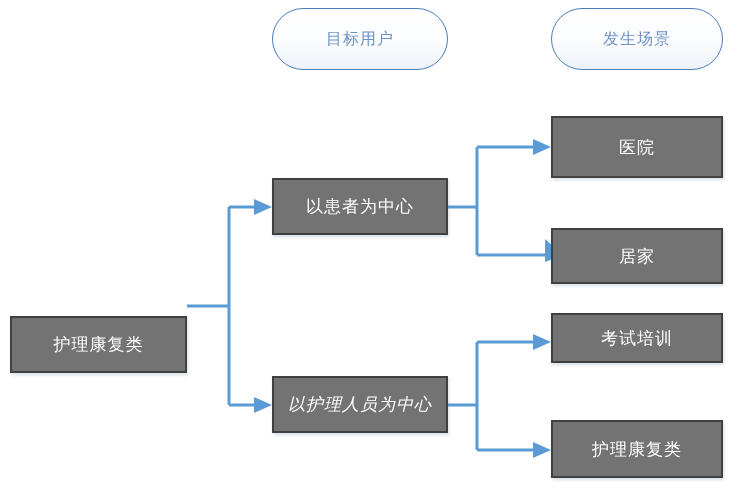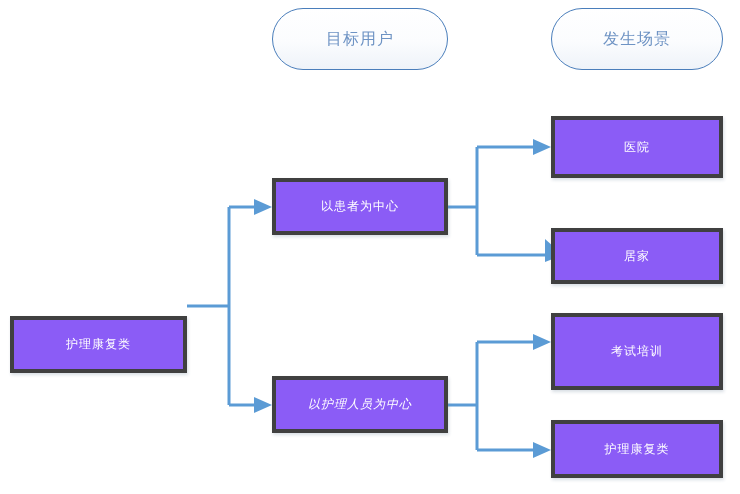--- a/index.html
+++ b/index.html
@@ -29,27 +29,27 @@
     justify-content: center;
     color: #6E93C4;
     font-size: 16px;
     letter-spacing: 1px;
     white-space: nowrap;
   }
   
   .node {
     position: absolute;
     box-sizing: border-box;
-    background: #8b5cf6;
-    border: 4px solid #404040;
+    background: #737373;
+    border: 2px solid #404040;
     display: flex;
     align-items: center;
     justify-content: center;
     color: #ffffff;
-    font-size: 12px;
+    font-size: 17px;
     letter-spacing: 1px;
     white-space: nowrap;
     box-shadow: 1px 2px 3px rgba(130, 150, 170, 0.30);
   }
   
   #wires {
     position: absolute;
     left: 0;
     top: 0;
     width: 740px;
@@ -115,21 +115,21 @@
   </div>
 
   <div class="node" style="left:551px; top:116px; width:172px; height:62px;">
     <span>医院</span>
   </div>
 
   <div class="node" style="left:551px; top:228px; width:172px; height:56px;">
     <span>居家</span>
   </div>
 
-  <div class="node" style="left:551px; top:313px; width:172px; height:77px;align-items:center;">
+  <div class="node" style="left:551px; top:313px; width:172px; height:50px;align-items:center;">
     <span>考试培训</span>
   </div>
 
   <div class="node" style="left:551px; top:420px; width:172px; height:58px;">
     <span>护理康复类</span>
   </div>
 
 </div>
 
 </body></html>

